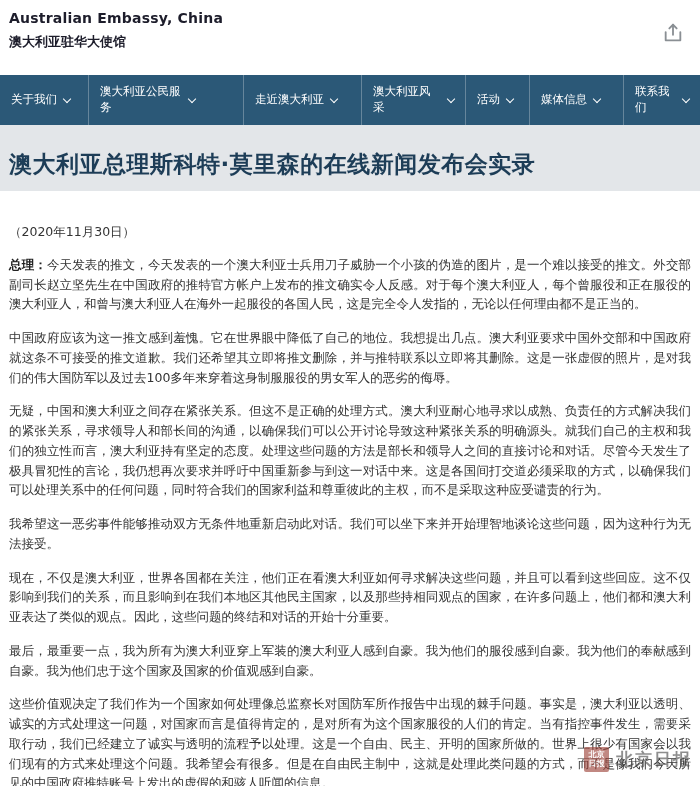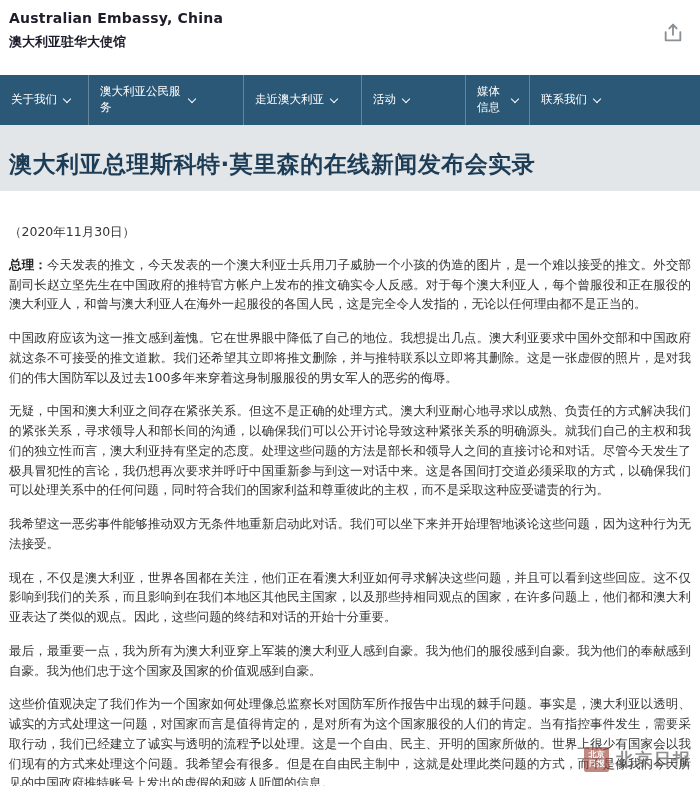--- a/index.html
+++ b/index.html
@@ -93,20 +93,24 @@
   </div>
   <div class="nav-item">
     <span class="nav-label">澳大利亚公民服务</span>
     <span class="chev"></span>
   </div>
   <div class="nav-item">
     <span class="nav-label">走近澳大利亚</span>
     <span class="chev"></span>
   </div>
   <div class="nav-item">
+    <span class="nav-label">澳大利亚风采</span>
+    <span class="chev"></span>
+  </div>
+  <div class="nav-item">
     <span class="nav-label">活动</span>
     <span class="chev"></span>
   </div>
   <div class="nav-item">
     <span class="nav-label">媒体信息</span>
     <span class="chev"></span>
   </div>
   <div class="nav-item">
     <span class="nav-label">联系我们</span>
     <span class="chev"></span>

